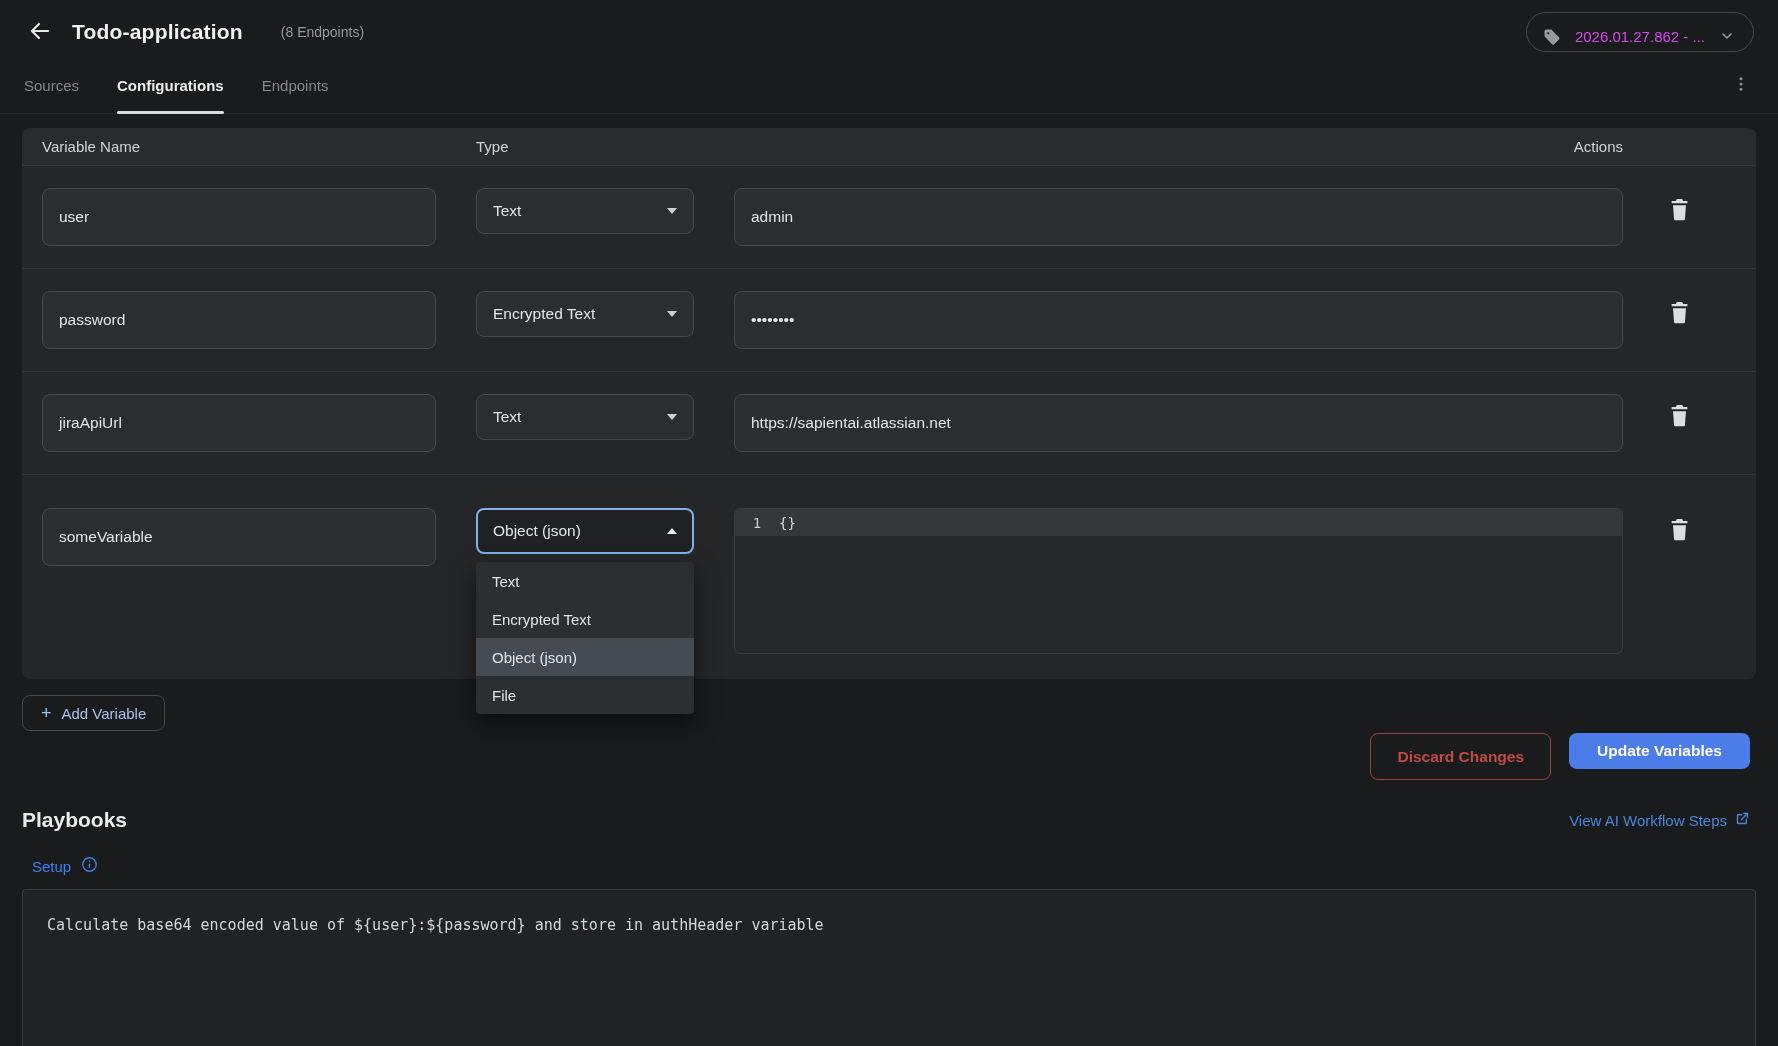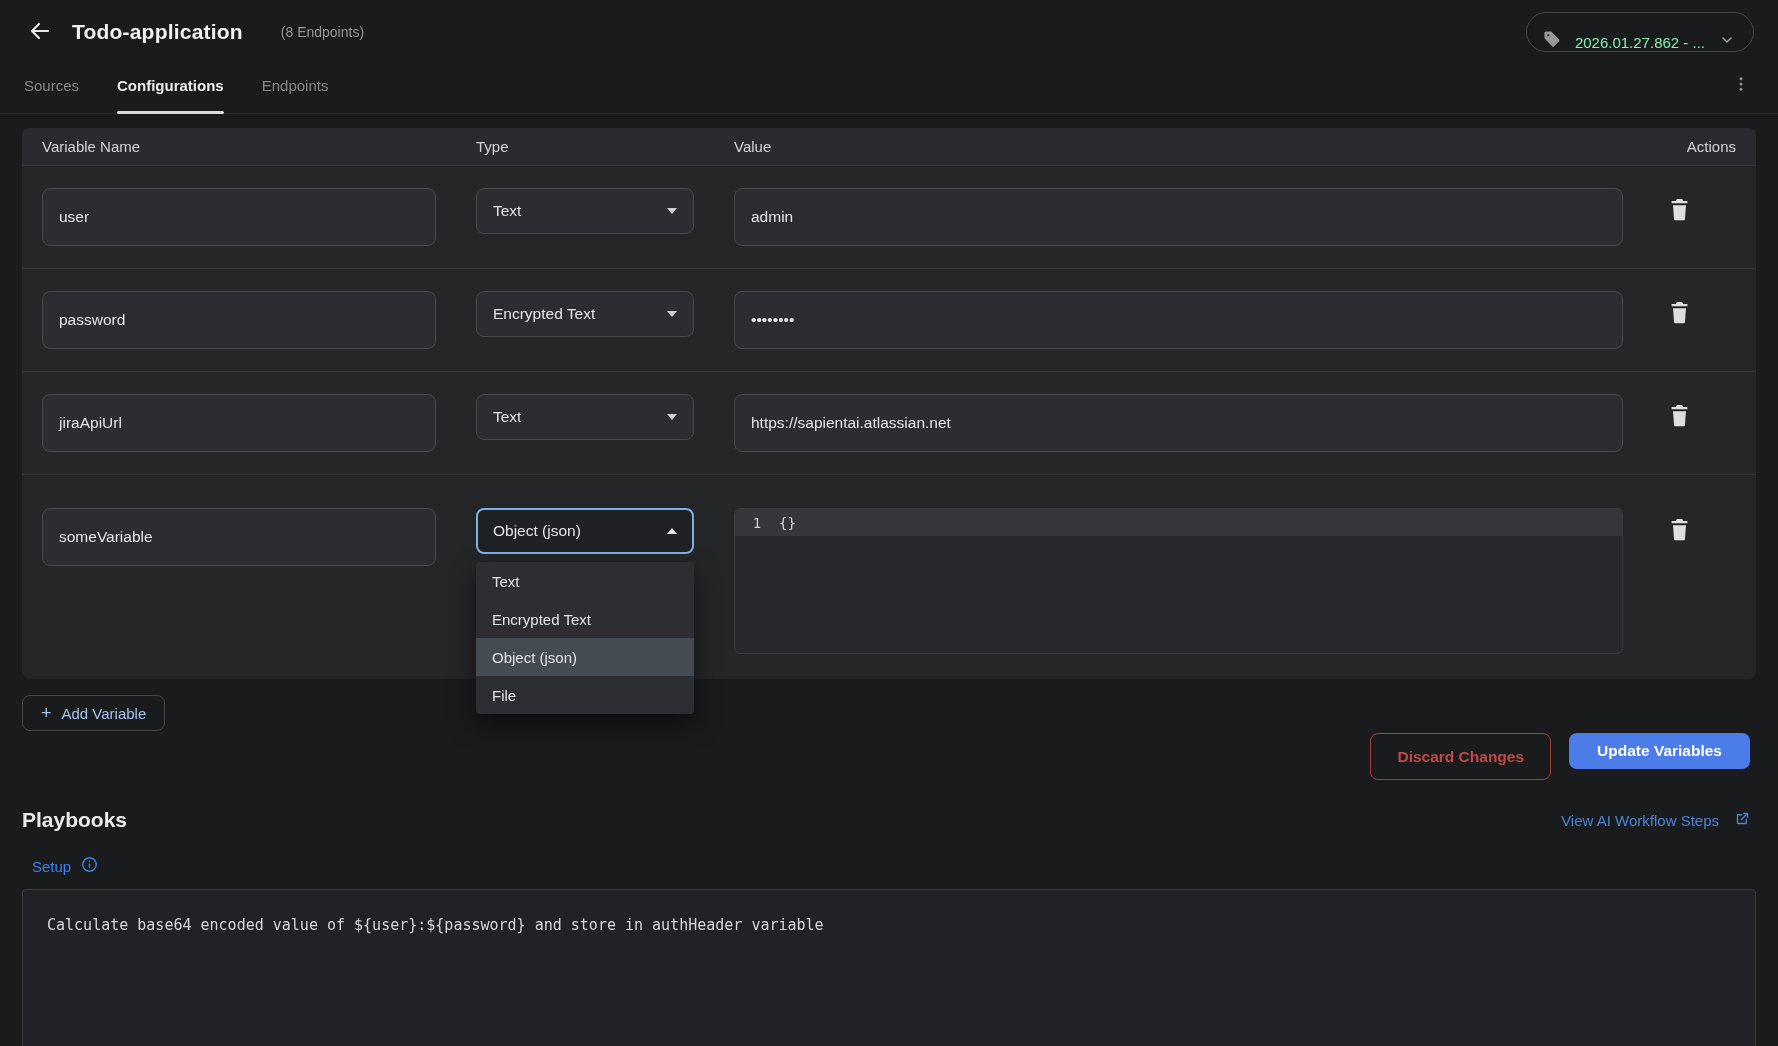--- a/index.html
+++ b/index.html
@@ -10,23 +10,23 @@
     color:#e6e7e8;
     overflow:hidden;
     position:relative;
   }
   
   .app-header { display:flex; align-items:center; height:58px; padding:6px 24px 0 24px; }
   .back-btn { background:none; border:none; cursor:pointer; display:flex; align-items:center; padding:4px; }
   .page-title { font-size:21px; font-weight:bold; color:#f0f1f2; margin-left:16px; letter-spacing:.2px; }
   .endpoints-count { font-size:14px; color:#95979a; margin-left:38px; }
   .version-pill {
-    margin-left:auto; display:flex; align-items:flex-end; gap:14px;
-    height:40px; padding:8px 18px 0 16px; border:1px solid #46484b; border-radius:21px;
-    background:transparent; color:#86efac; font-size:15px; cursor:pointer;
+    margin-left:auto; display:flex; align-items:flex-start; gap:14px;
+    height:40px; padding:15px 18px 0 16px; border:1px solid #46484b; border-radius:21px;
+    background:transparent; color:#d946ef; font-size:15px; cursor:pointer;
   }
   
   .tab-bar { display:flex; align-items:center; height:56px; padding:0 24px; border-bottom:1px solid #2a2c2e; }
   .tab { font-size:15px; color:#85878a; margin-right:38px; cursor:pointer; position:relative; height:100%; display:flex; align-items:center; }
   .tab.active { color:#eceded; font-weight:bold; }
   .tab.active::after { content:""; position:absolute; left:0; right:0; bottom:-1px; height:3px; background:#d9dadb; border-radius:2px; }
   .kebab-btn { margin-left:auto; background:none; border:none; cursor:pointer; display:flex; padding:4px; }
   
   .card { margin:14px 22px 0 22px; background:#242628; border-radius:8px; }
   .tgrid { display:grid; grid-template-columns:434px 258px 1fr 113px; align-items:center; padding:0 20px; }
@@ -75,21 +75,21 @@
     height:47px; padding:0 26px; background:transparent; border:1px solid #9d423d;
     border-radius:8px; color:#c14a44; font-size:15.5px; font-weight:bold; cursor:pointer;
   }
   .update-btn {
     height:36px; padding:0 28px; background:#4b7ce8; border:none;
     border-radius:8px; color:#ffffff; font-size:15.5px; font-weight:bold; cursor:pointer;
   }
   
   .playbooks-row { display:flex; justify-content:space-between; align-items:center; margin:28px 28px 0 22px; }
   .playbooks-title { font-size:21px; font-weight:bold; color:#eaebec; }
-  .workflow-link { display:flex; align-items:center; gap:16px; color:#4d83d8; font-size:15px; text-decoration:none; cursor:pointer; }
+  .workflow-link { display:flex; align-items:center; gap:8px; color:#4d83d8; font-size:15px; text-decoration:none; cursor:pointer; }
   .setup-row { display:flex; align-items:center; gap:10px; margin:24px 0 0 32px; font-size:15px; color:#3b82f6; }
   .playbook-box {
     margin:13px 22px 0 22px; height:178px; background:#202225; border:1px solid #3b3d40;
     border-radius:4px; padding:26px 24px; font-family:"DejaVu Sans Mono", monospace;
     font-size:15px; color:#d6d7d8; cursor:text;
   }
 </style>
 </head>
 <body>
 
@@ -130,21 +130,20 @@
           <circle cx="12" cy="19" r="2"></circle>
         </svg>
     </span>
   </button>
 </nav>
 
 <section class="card">
   <div class="tgrid thead">
     <span>Variable Name</span>
     <span>Type</span>
-    <span>Value</span>
     <span class="th-actions">Actions</span>
   </div>
 
   <div class="tgrid trow">
     <div>
         <div class="field name-field">user</div>
       </div>
     <div>
         <div class="select">
       <span>Text</span>

